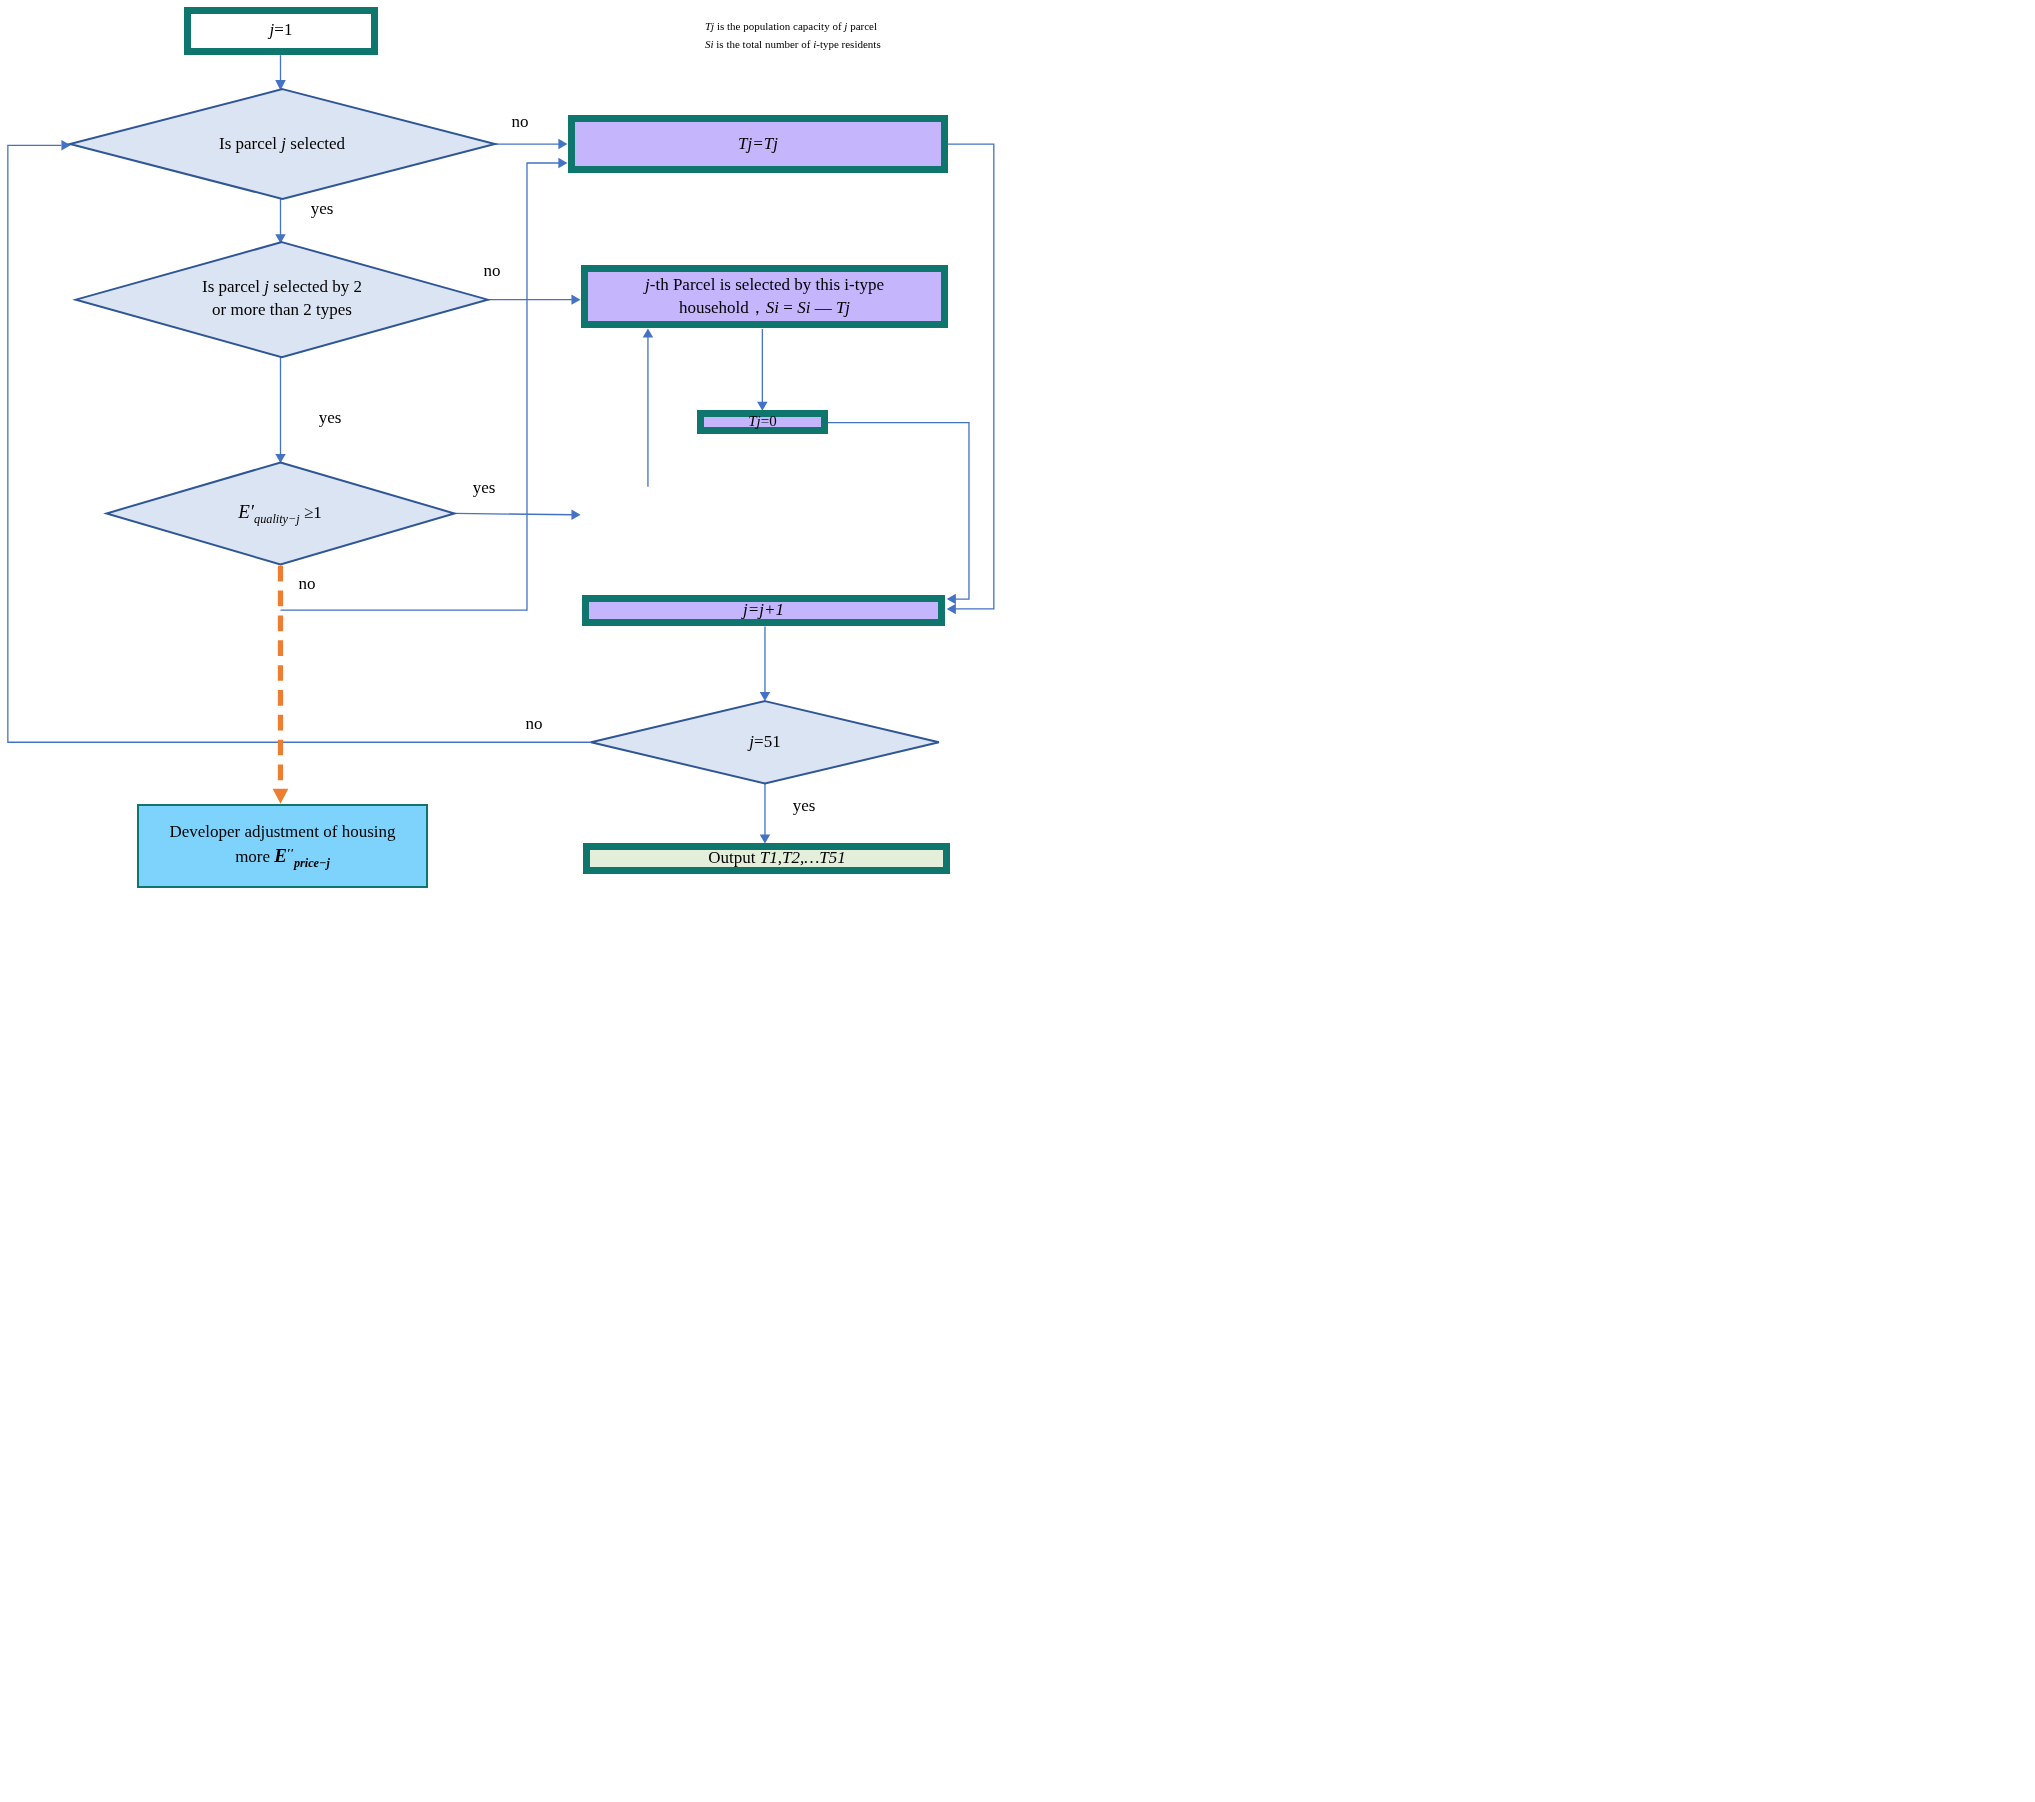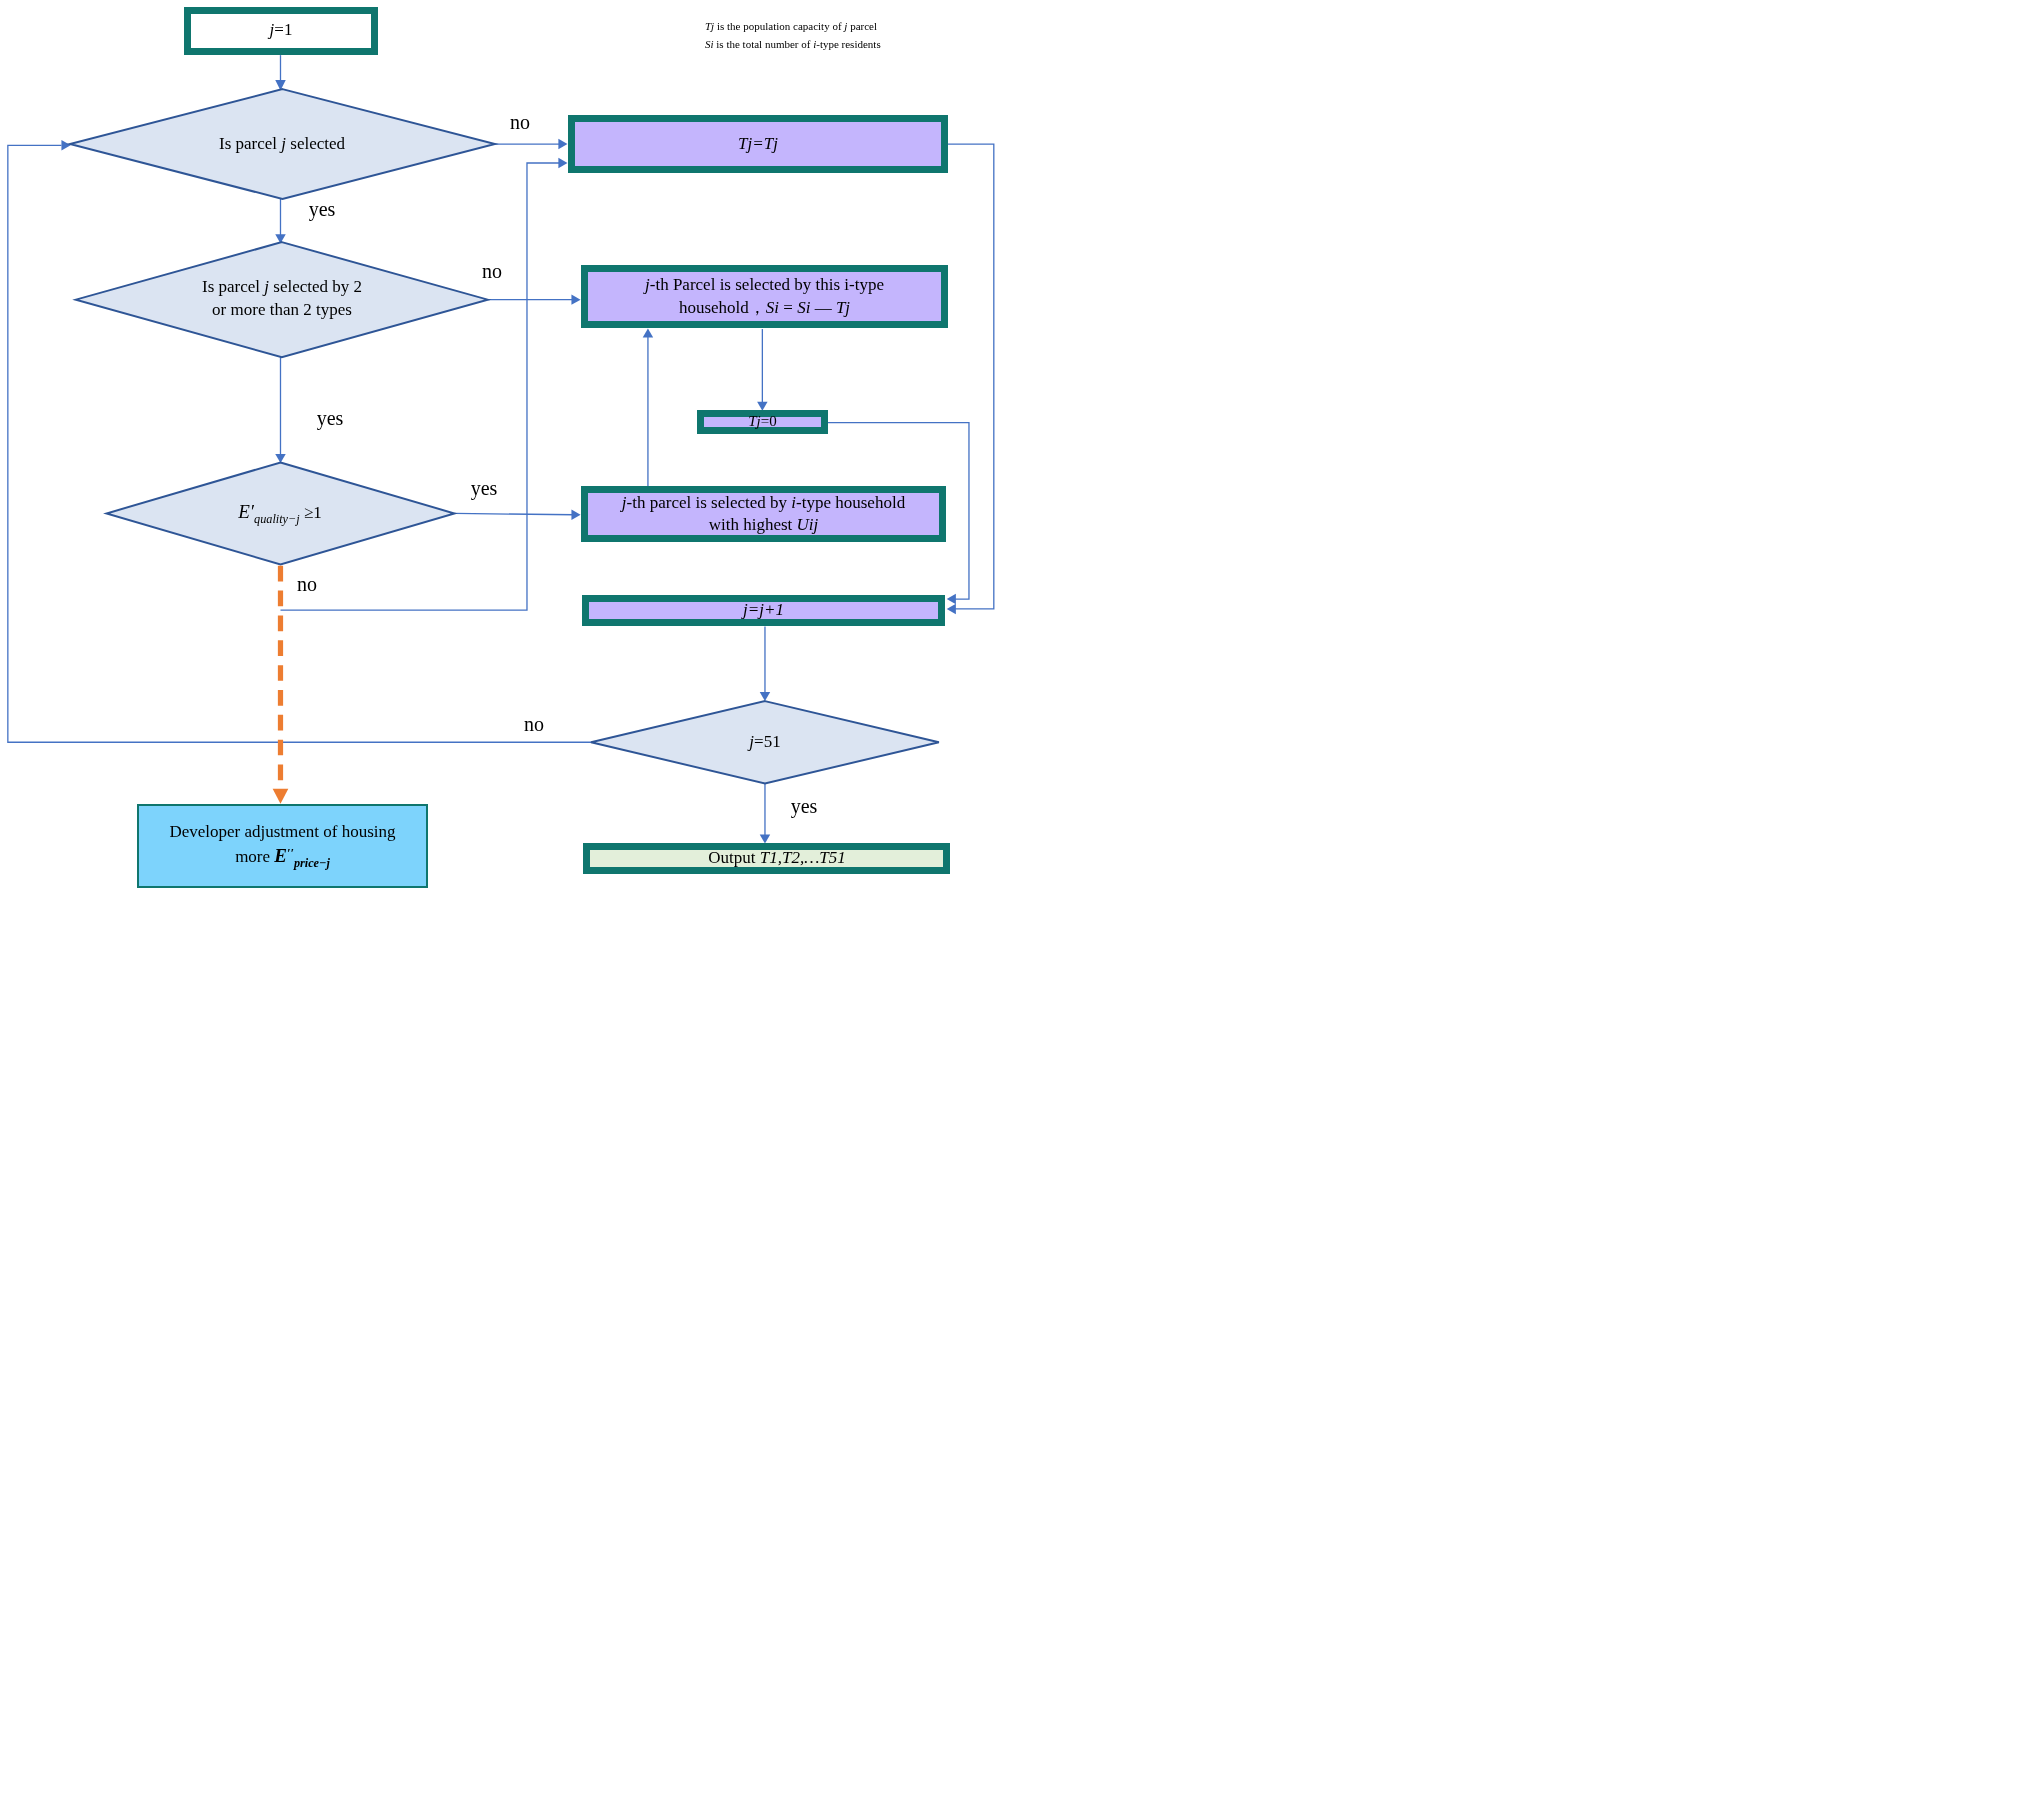--- a/index.html
+++ b/index.html
@@ -16,21 +16,21 @@
     position:absolute;z-index:2;
     display:flex;flex-direction:column;align-items:center;justify-content:center;
     text-align:center;line-height:1.32;
     font-size:17px;
   }
   .rect{box-sizing:border-box;background:#ffffff;border:7px solid #0f766e;text-align:center;}
   .gray{background:#c4b5fd;}
   .yellow{background:#7dd3fc;border-width:2.6px;}
   .green{background:#e3efda;padding-left:21px;}
   .dtext{position:absolute;z-index:2;transform:translate(-50%,-50%);text-align:center;font-size:17px;line-height:1.35;white-space:nowrap;}
-  .edge-label{position:absolute;z-index:3;transform:translate(-50%,-50%);font-size:20px;}
+  .edge-label{position:absolute;z-index:3;transform:translate(-50%,-50%);font-size:17px;}
   .ann{position:absolute;z-index:2;left:705px;top:17px;width:313px;font-size:11px;line-height:1.64;text-align:left;}
   .it{font-style:italic;}
   .bi{font-style:italic;font-weight:bold;}
   .sub{font-size:0.72em;font-style:italic;vertical-align:-0.38em;}
   .sup{font-size:0.72em;vertical-align:0.45em;}
   .bigE{font-size:1.12em;}
   .nowrap{white-space:nowrap;}
 </style>
 </head>
 <body>
@@ -108,24 +108,20 @@
     <div class="nowrap"><span class="it">j</span><span>-th Parcel is selected by this i-type</span></div>
     <div class="nowrap"><span>household，</span><span class="it">Si</span><span> = </span><span class="it">Si</span><span> — </span><span class="it">Tj</span></div>
   </div>
 
   <div class="node rect gray" style="left:697px;top:410px;width:131px;height:24px;font-size:15px;">
     <div><span class="it">Tj</span><span>=0</span></div>
   </div>
 
   <div class="dtext" style="left:280px;top:513px;"><span class="it bigE">E′</span><span class="sub">quality−j</span><span> ≥1</span></div>
 
-  <div class="node rect gray" style="left:581px;top:486px;width:365px;height:56px;">
-    <div class="nowrap"><span class="it">j</span><span>-th parcel is selected by </span><span class="it">i</span><span>-type household</span></div>
-    <div class="nowrap"><span>with highest </span><span class="it">Uij</span></div>
-  </div>
 
   <div class="node rect gray" style="left:582px;top:595px;width:363px;height:31px;">
     <div><span class="it">j=j+1</span></div>
   </div>
 
   <div class="dtext" style="left:765px;top:742px;"><span class="it">j</span><span>=51</span></div>
 
   <div class="node rect yellow" style="left:137px;top:804px;width:291px;height:84px;">
     <div><span>Developer adjustment of  housing</span></div>
     <div><span>more </span><span class="bi bigE">E</span><span class="sup bi">′′</span><span class="sub" style="font-weight:bold;">price−j</span></div>

